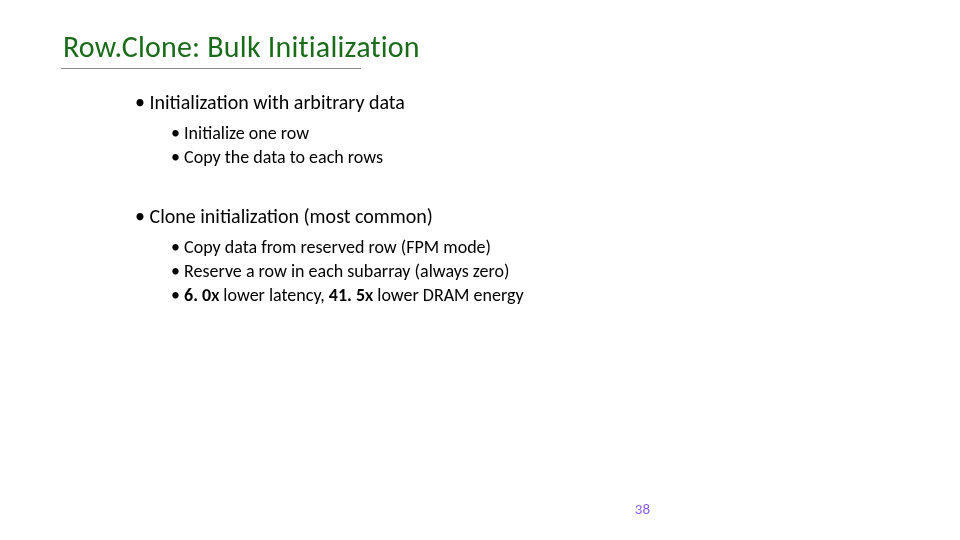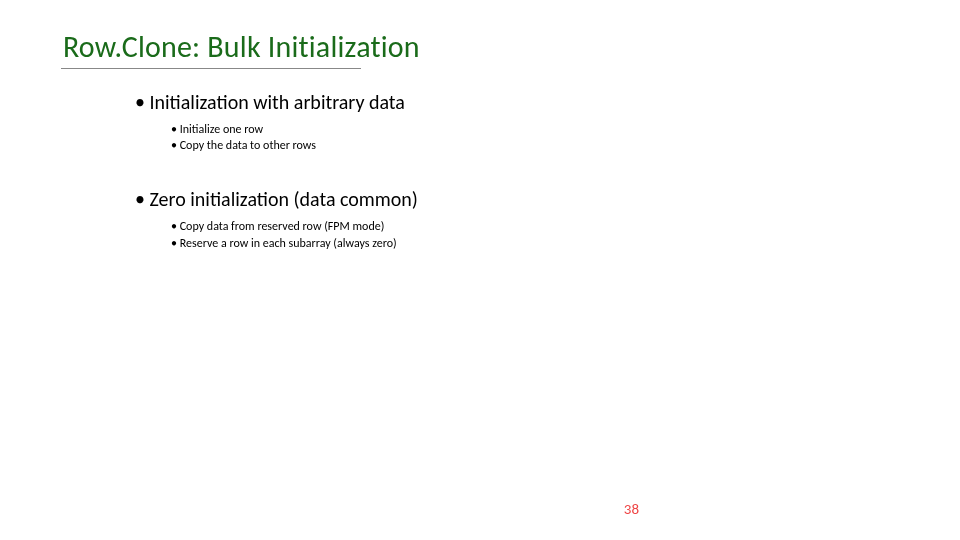--- a/index.html
+++ b/index.html
@@ -28,55 +28,56 @@
     top: 90px;
     width: 700px;
   }
   .lvl1 {
     font-size: 20px;
     font-weight: 400;
     line-height: 1.25;
     margin-bottom: 6px;
   }
   .lvl2 {
-    font-size: 12px;
+    font-size: 18px;
     font-weight: 400;
     line-height: 1.35;
     margin-left: 36px;
   }
   .bullet::before {
     content: "• ";
   }
   .gap { height: 34px; }
   .bold-inline { font-weight: 700; }
   .smallcap { font-size: 0.82em; font-weight: 700; }
   .pagenum {
     position: absolute;
-    right: 321px;
+    right: 310px;
     bottom: 22px;
     font-size: 15px;
-    color: #ef4444;
+    color: #8b5cf6;
     font-family: "Calibri", Arial, sans-serif;
   }
 </style>
 </head>
 <body>
 
 <div class="slide">
   <div class="title">Row.Clone: Bulk Initialization</div>
   <div class="title-rule"></div>
 
   <div class="body">
 
     <div class="lvl1 bullet">Initialization with arbitrary data</div>
     <div class="lvl2 bullet">Initialize one row</div>
-    <div class="lvl2 bullet">Copy the data to other rows</div>
+    <div class="lvl2 bullet">Copy the data to each rows</div>
 
     <div class="gap"></div>
 
-    <div class="lvl1 bullet">Zero initialization (data common)</div>
+    <div class="lvl1 bullet">Clone initialization (most common)</div>
     <div class="lvl2 bullet">Copy data from reserved row (FPM mode)</div>
     <div class="lvl2 bullet">Reserve a row in each subarray (always zero)</div>
+    <div class="lvl2 bullet" id="rich-item"><span class="bold-inline">6. 0</span><span class="smallcap">X</span><span> lower latency, </span><span class="bold-inline">41. 5</span><span class="smallcap">X</span><span> lower DRAM energy</span></div>
 
   </div>
 
   <div class="pagenum">38</div>
 </div>
 
 </body></html>

